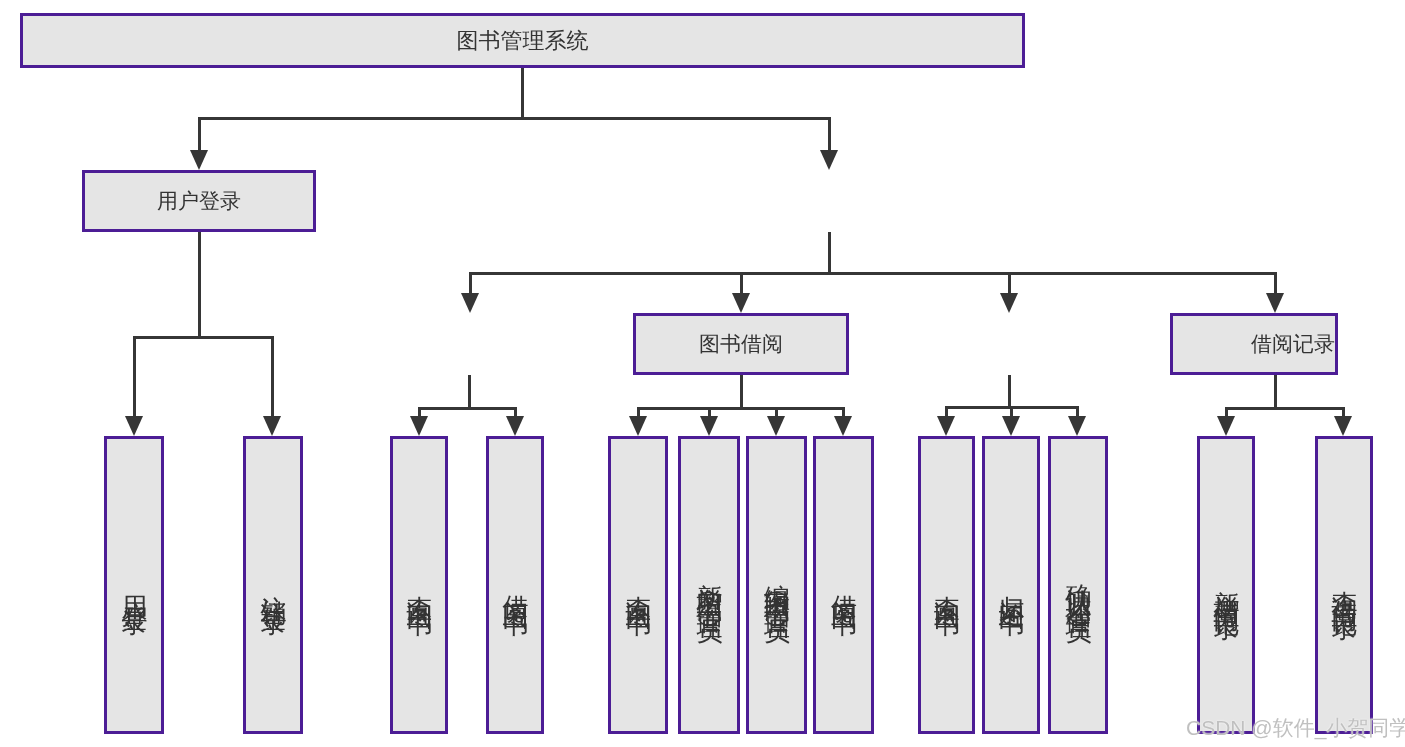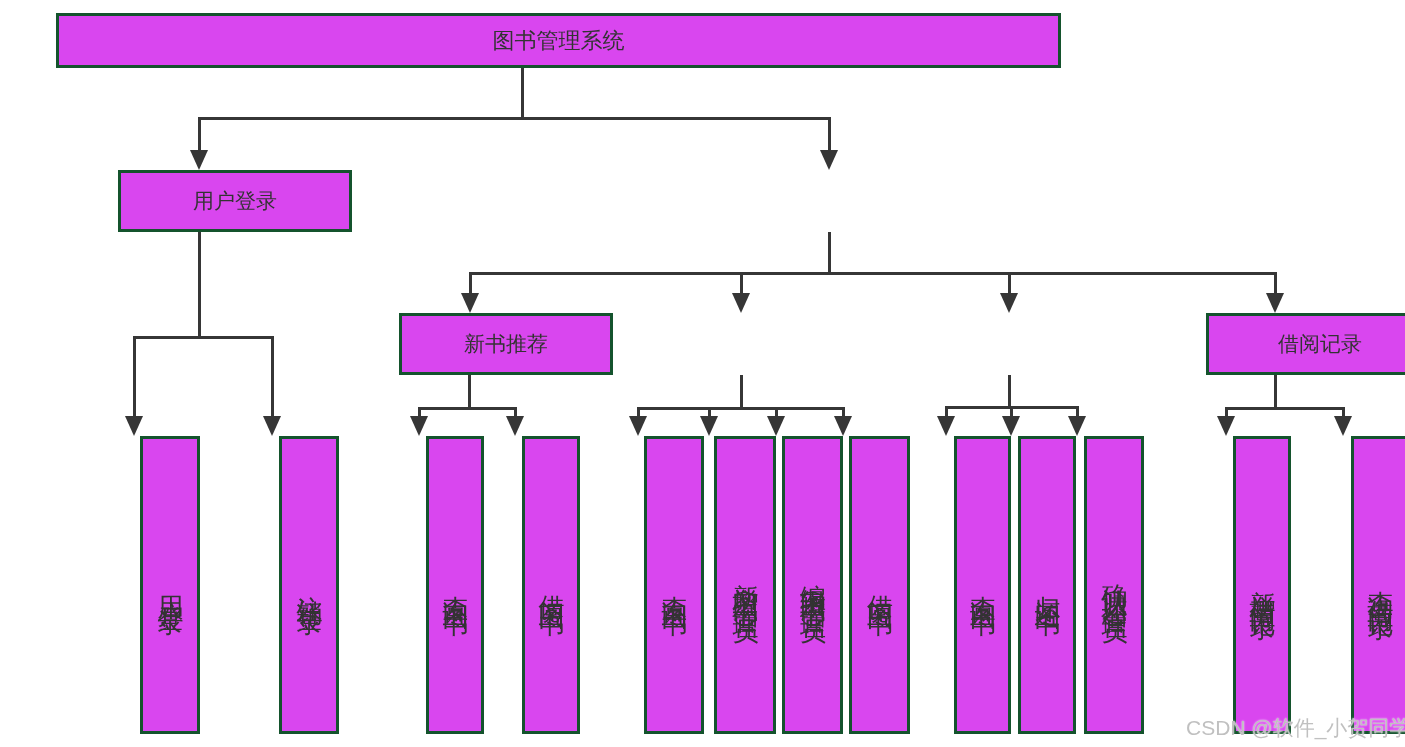--- a/index.html
+++ b/index.html
@@ -8,28 +8,27 @@
     width: 1405px;
     height: 747px;
     background: #ffffff;
     font-family: "Liberation Sans", "DejaVu Sans", sans-serif;
     color: #333333;
     overflow: hidden;
   }
   .node {
     position: absolute;
     box-sizing: border-box;
-    border: 3px solid #14532d;
-    background: #d946ef;
+    border: 3px solid #4c1d95;
+    background: #e5e5e5;
     display: flex;
     align-items: center;
     justify-content: center;
     text-align: center;
     z-index: 2;
-    margin-left: 36px;
   }
   .node.title { font-size: 22px; }
   .node.lvl { font-size: 21px; }
   .leaf {
     font-size: 26px;
   }
   .leaf .vtext {
     writing-mode: vertical-rl;
     text-orientation: mixed;
     letter-spacing: 5px;
@@ -92,24 +91,24 @@
   <div class="hline" style="left:469px; top:272px; width:808px;"></div>
   <div class="vline" style="left:469px; top:272px; height:24px;"></div>
   <div class="arrow" style="left:461px; top:293px;"></div>
   <div class="vline" style="left:740px; top:272px; height:24px;"></div>
   <div class="arrow" style="left:732px; top:293px;"></div>
   <div class="vline" style="left:1008px; top:272px; height:24px;"></div>
   <div class="arrow" style="left:1000px; top:293px;"></div>
   <div class="vline" style="left:1274px; top:272px; height:24px;"></div>
   <div class="arrow" style="left:1266px; top:293px;"></div>
 
-  <div class="node lvl" style="left:363px; top:313px; width:214px; height:62px;">
-    <span>新书推荐</span>
+  <div class="node lvl" style="left:633px; top:313px; width:216px; height:62px;">
+    <span>图书借阅</span>
   </div>
-  <div class="node lvl" style="left:1170px; top:313px; width:228px; height:62px;">
+  <div class="node lvl" style="left:1170px; top:313px; width:168px; height:62px;justify-content:flex-end;">
     <span>借阅记录</span>
   </div>
 
   <div class="vline" style="left:468px; top:375px; height:35px;"></div>
   <div class="hline" style="left:418px; top:407px; width:99px;"></div>
   <div class="vline" style="left:418px; top:407px; height:12px;"></div>
   <div class="arrow" style="left:410px; top:416px;"></div>
   <div class="vline" style="left:514px; top:407px; height:12px;"></div>
   <div class="arrow" style="left:506px; top:416px;"></div>
 

